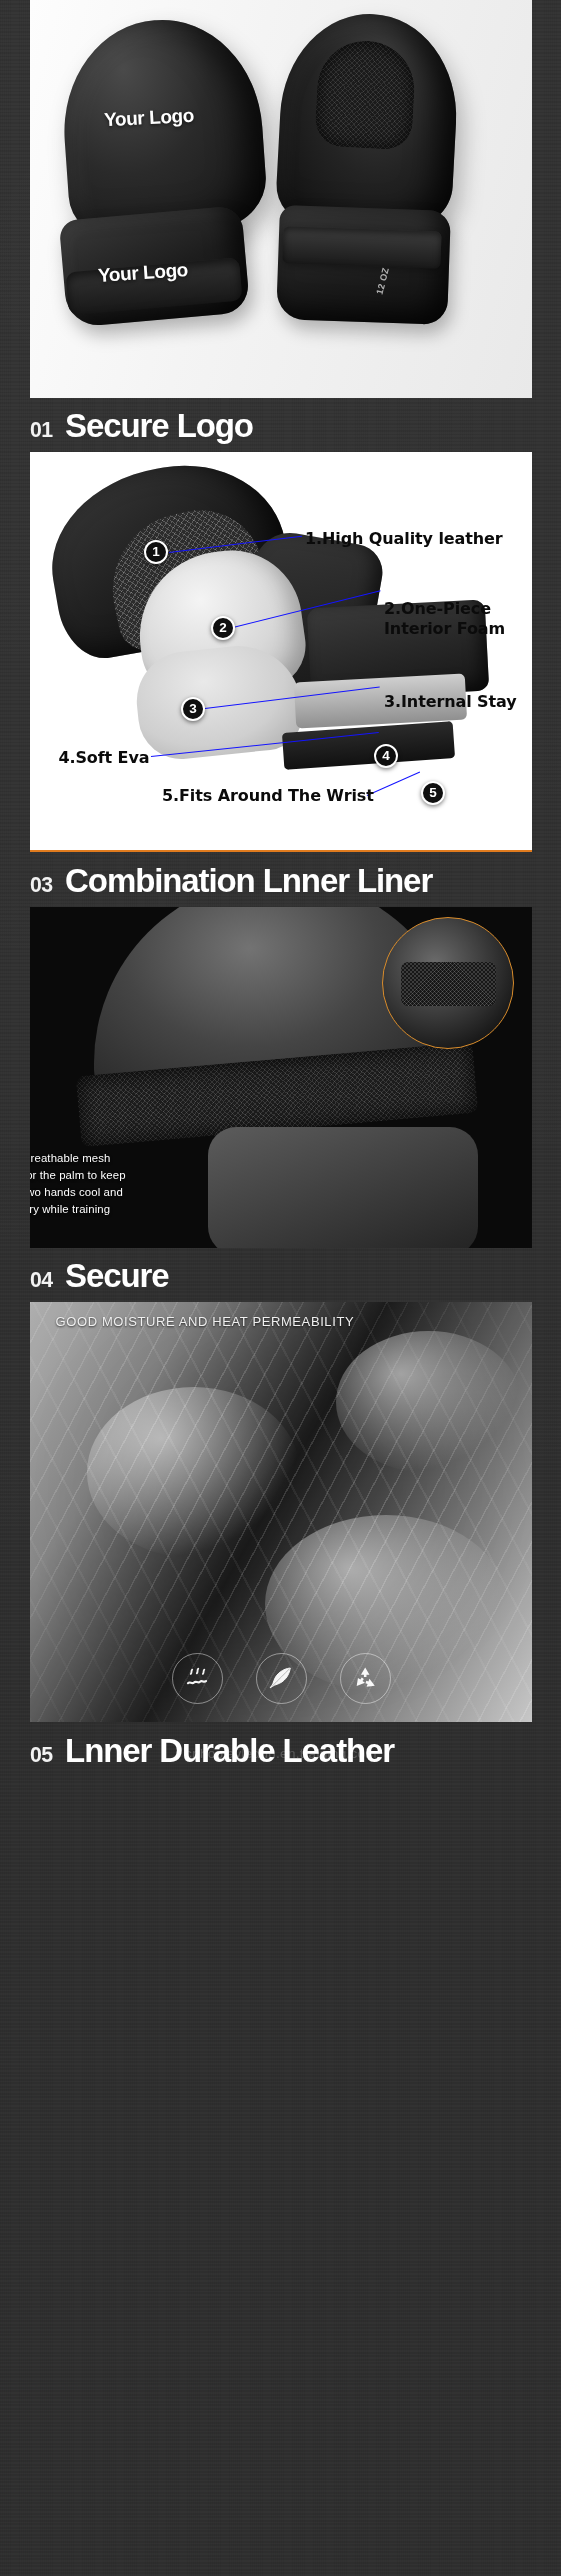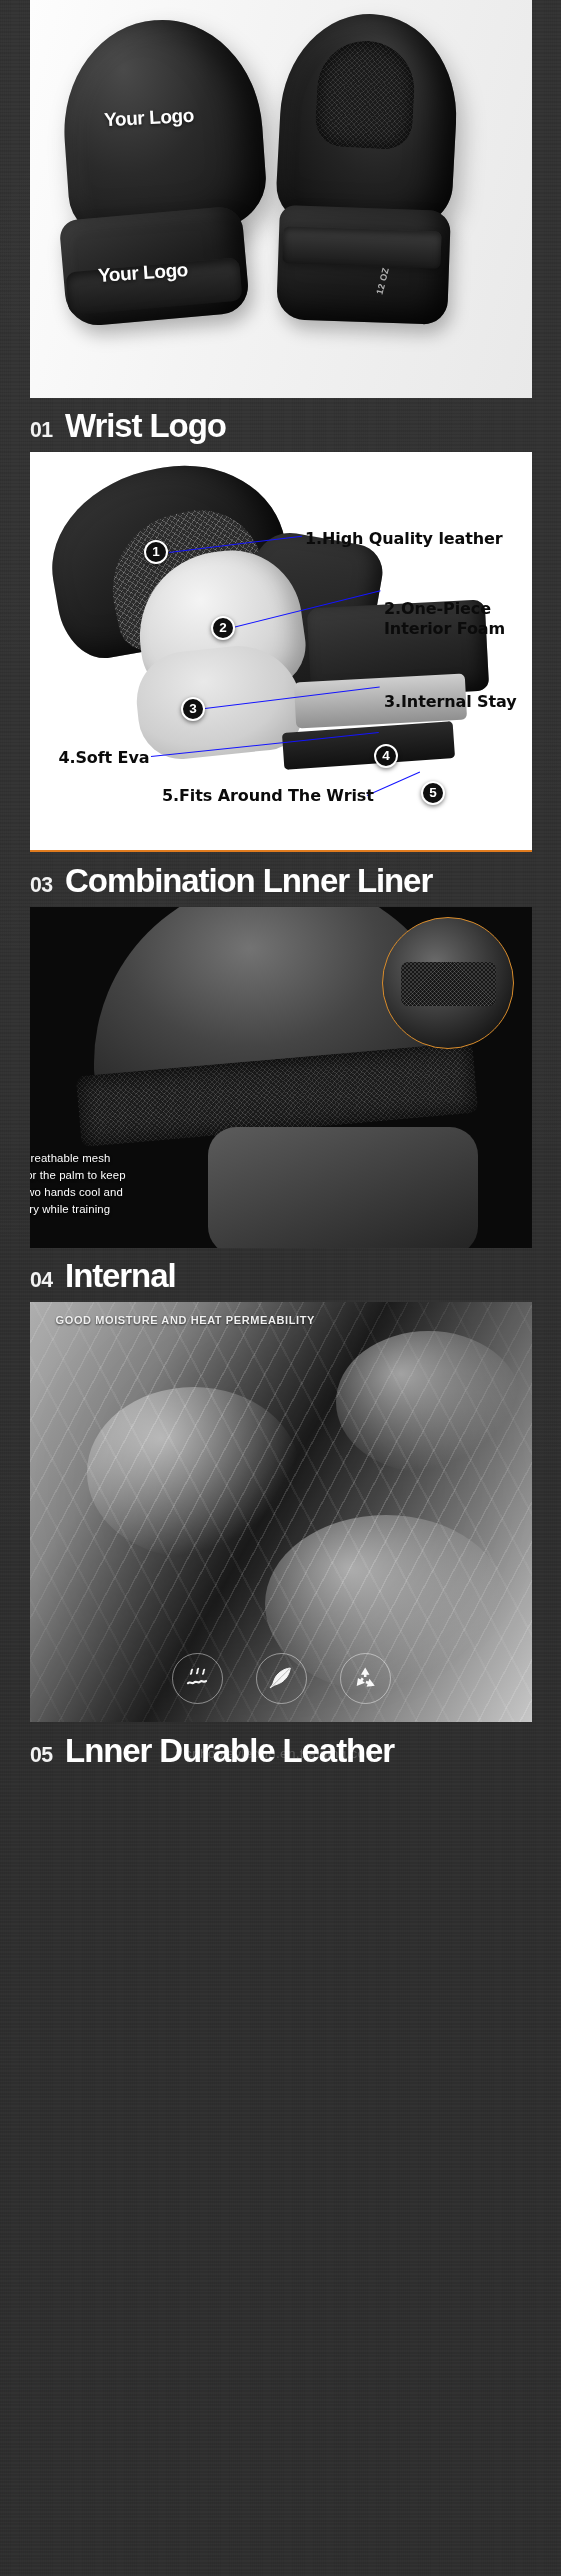--- a/index.html
+++ b/index.html
@@ -273,21 +273,21 @@
     -webkit-mask-image:radial-gradient(ellipse at 50% 45%, #000 30%, rgba(0,0,0,.35) 75%);
             mask-image:radial-gradient(ellipse at 50% 45%, #000 30%, rgba(0,0,0,.35) 75%);
     opacity:.55;
   }
   .silk-fold {
     position:absolute; border-radius:50%;
     background:radial-gradient(ellipse at 35% 30%, rgba(255,255,255,.55), rgba(255,255,255,0) 70%);
   }
   .leather-cap {
     position:absolute; left:25.6px; top:11.4px; color:#f0f0f0;
-    font-size:11px; letter-spacing:0.6px; font-weight:700;
+    font-size:13px; letter-spacing:0.6px; font-weight:400;
     text-shadow:0 0.7px 2.1px rgba(0,0,0,.7);
   }
   .icon-row {
     position:absolute; left:0; right:0; bottom:18.5px;
     display:flex; justify-content:center; gap:33px;
   }
   .ico {
     width:51px; height:51px; border-radius:50%;
     border:0.7px solid rgba(255,255,255,.45);
     display:flex; align-items:center; justify-content:center;
@@ -314,21 +314,21 @@
       <div class="glove gl-back"></div>
       <div class="glove gl-mesh"></div>
       <div class="glove gl-backcuff"></div>
       <div class="glove gl-strap"></div>
       <div class="logo-text logo-a">Your Logo</div>
       <div class="logo-text logo-b">Your Logo</div>
       <div class="oz-text">12 OZ</div>
     </div>
     <div class="heading">
       <span class="num">01</span>
-      <span class="ttl">Wrist Logo</span>
+      <span class="ttl">Secure Logo</span>
     </div>
   </div>
 
 
   <div class="section">
     <div class="frame s3frame">
       <div class="dg-shell"></div>
       <div class="dg-mesh"></div>
       <div class="dg-stay"></div>
       <div class="dg-foam"></div>
@@ -373,21 +373,21 @@
       <div class="br-circle"></div>
       <div class="br-text">
         <div>Breathable mesh</div>
         <div>for the palm to keep</div>
         <div>two hands cool and</div>
         <div>dry while training</div>
       </div>
     </div>
     <div class="heading">
       <span class="num">04</span>
-      <span class="ttl">Internal</span>
+      <span class="ttl">Secure</span>
     </div>
   </div>
 
   <div class="section">
     <div class="frame s5frame">
       <div class="silk"></div>
       <div class="silk-fold" style="left:57px;  top:85px; width:213px; height:171px;"></div>
       <div class="silk-fold" style="left:235px; top:213px; width:242px; height:178px;"></div>
       <div class="silk-fold" style="left:306px; top:28.4px;  width:185px; height:142px;"></div>
       <div class="leather-cap">GOOD MOISTURE AND HEAT PERMEABILITY</div>

